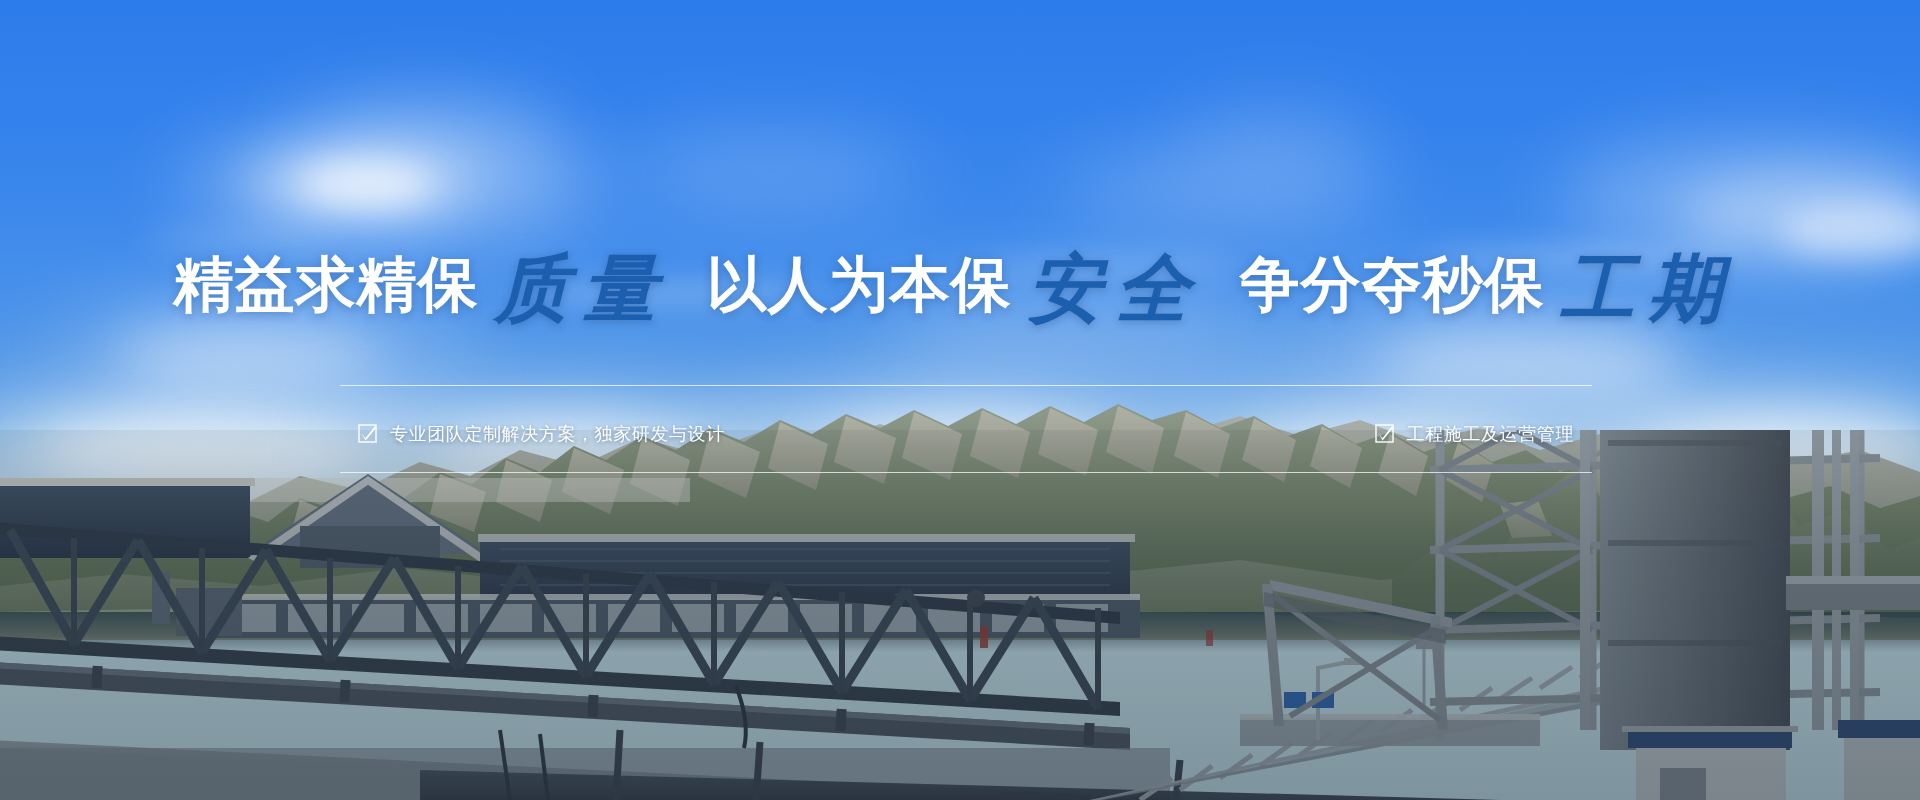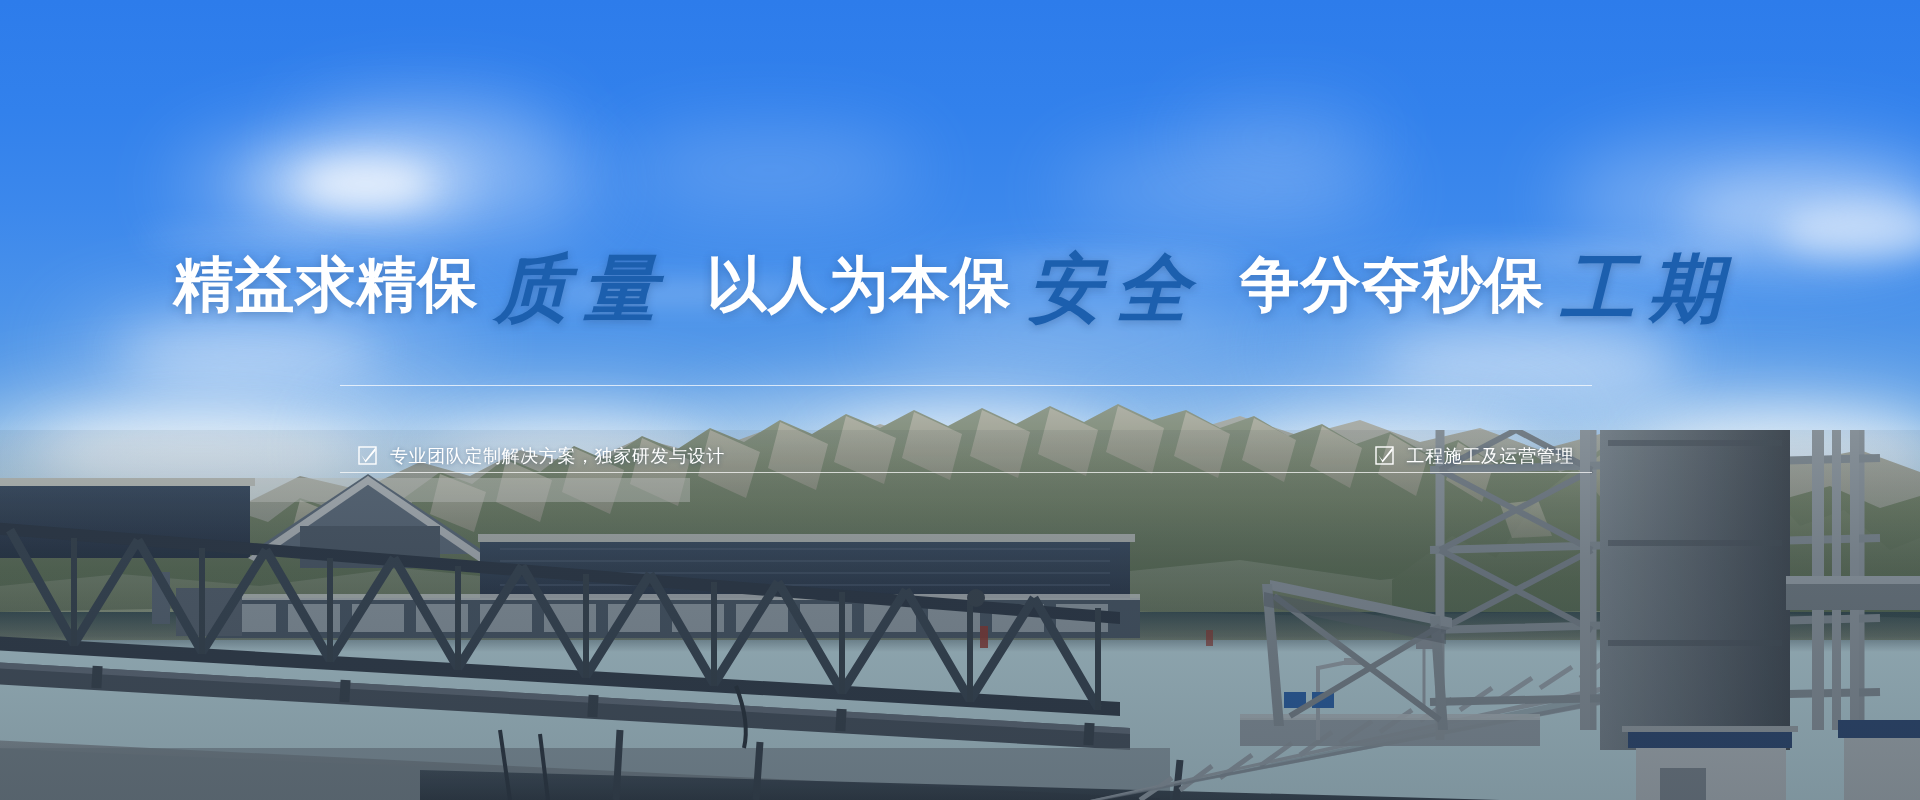--- a/index.html
+++ b/index.html
@@ -92,21 +92,21 @@
   
   .rule {
     position:absolute; left:340px; width:1252px; height:1px;
     background:rgba(255,255,255,.72);
   }
   .rule.top { top:385px; }
   .rule.bot { top:472px; }
 
   
   .features {
-    position:absolute; left:340px; top:417px; width:1252px; height:77px;
+    position:absolute; left:340px; top:395px; width:1252px; height:77px;
     display:flex; align-items:center; justify-content:space-between;
     padding:0 18px;
   }
   .feature { display:flex; align-items:center; white-space:nowrap; }
   .chk {
     width:19px; height:19px; margin-right:13px; flex:0 0 auto;
     display:inline-block; position:relative;
   }
   .chk svg { display:block; }
   .feature-label {

